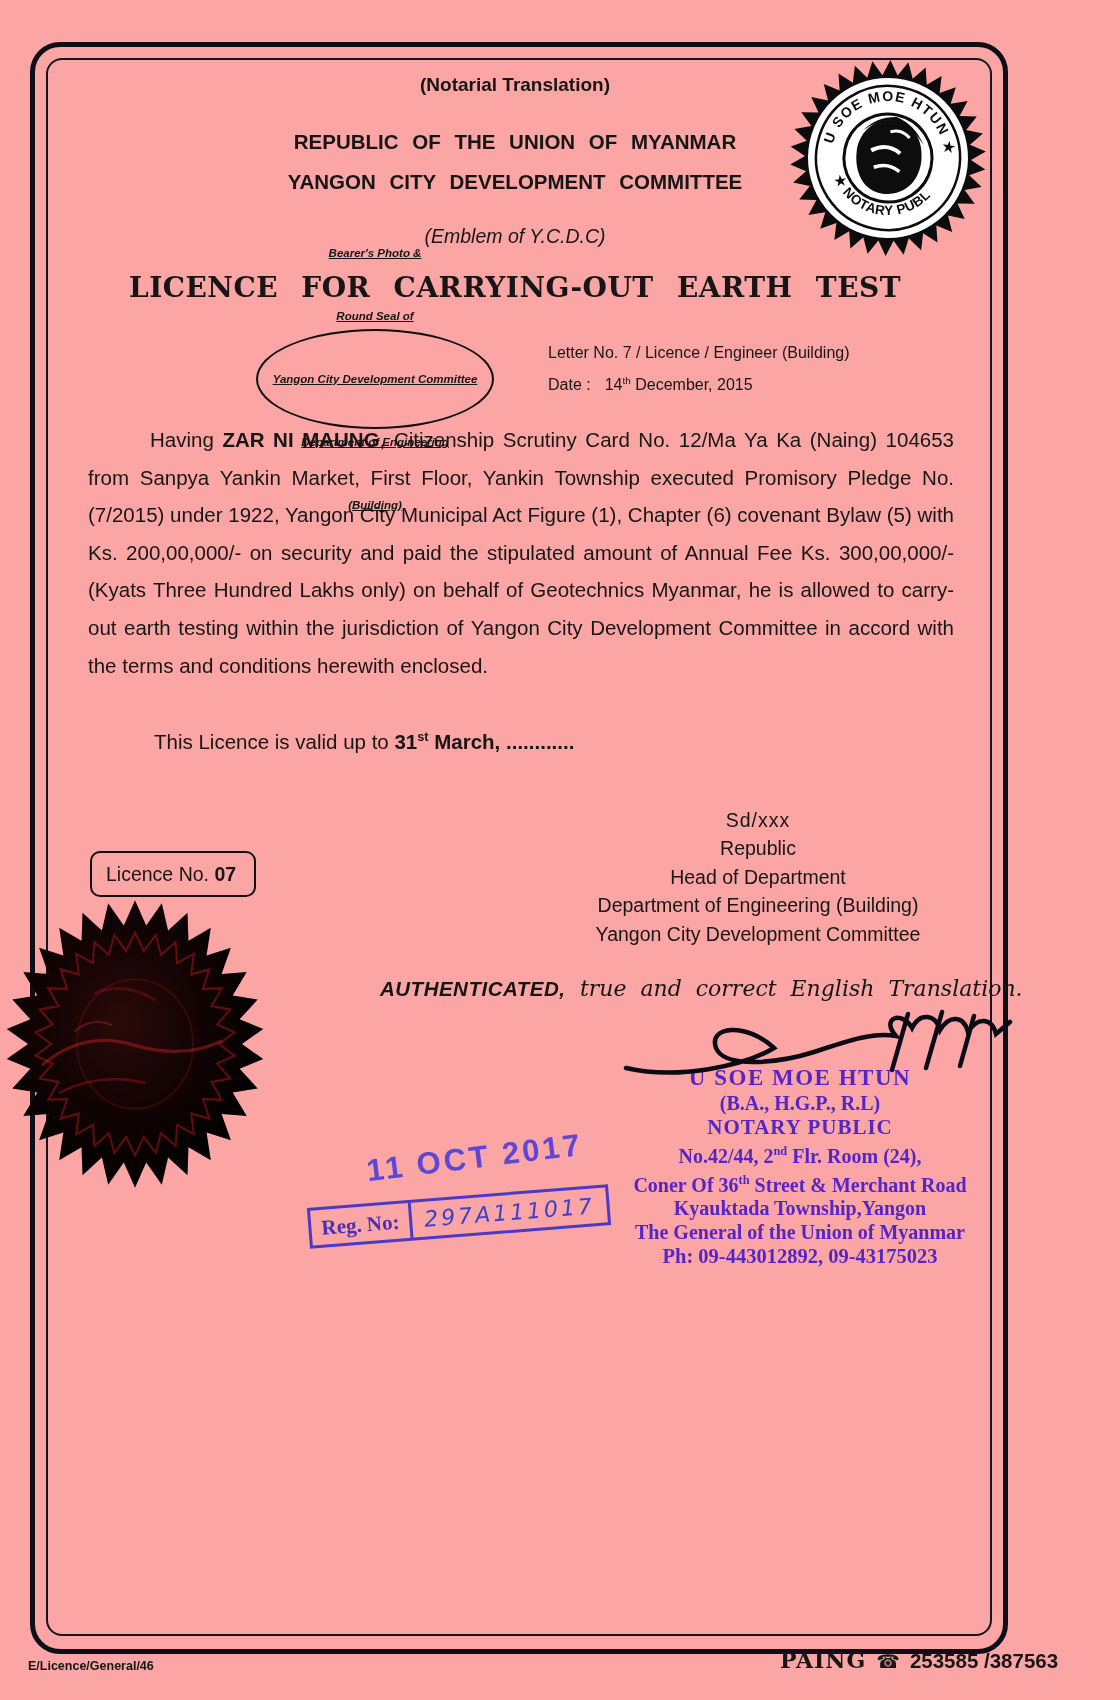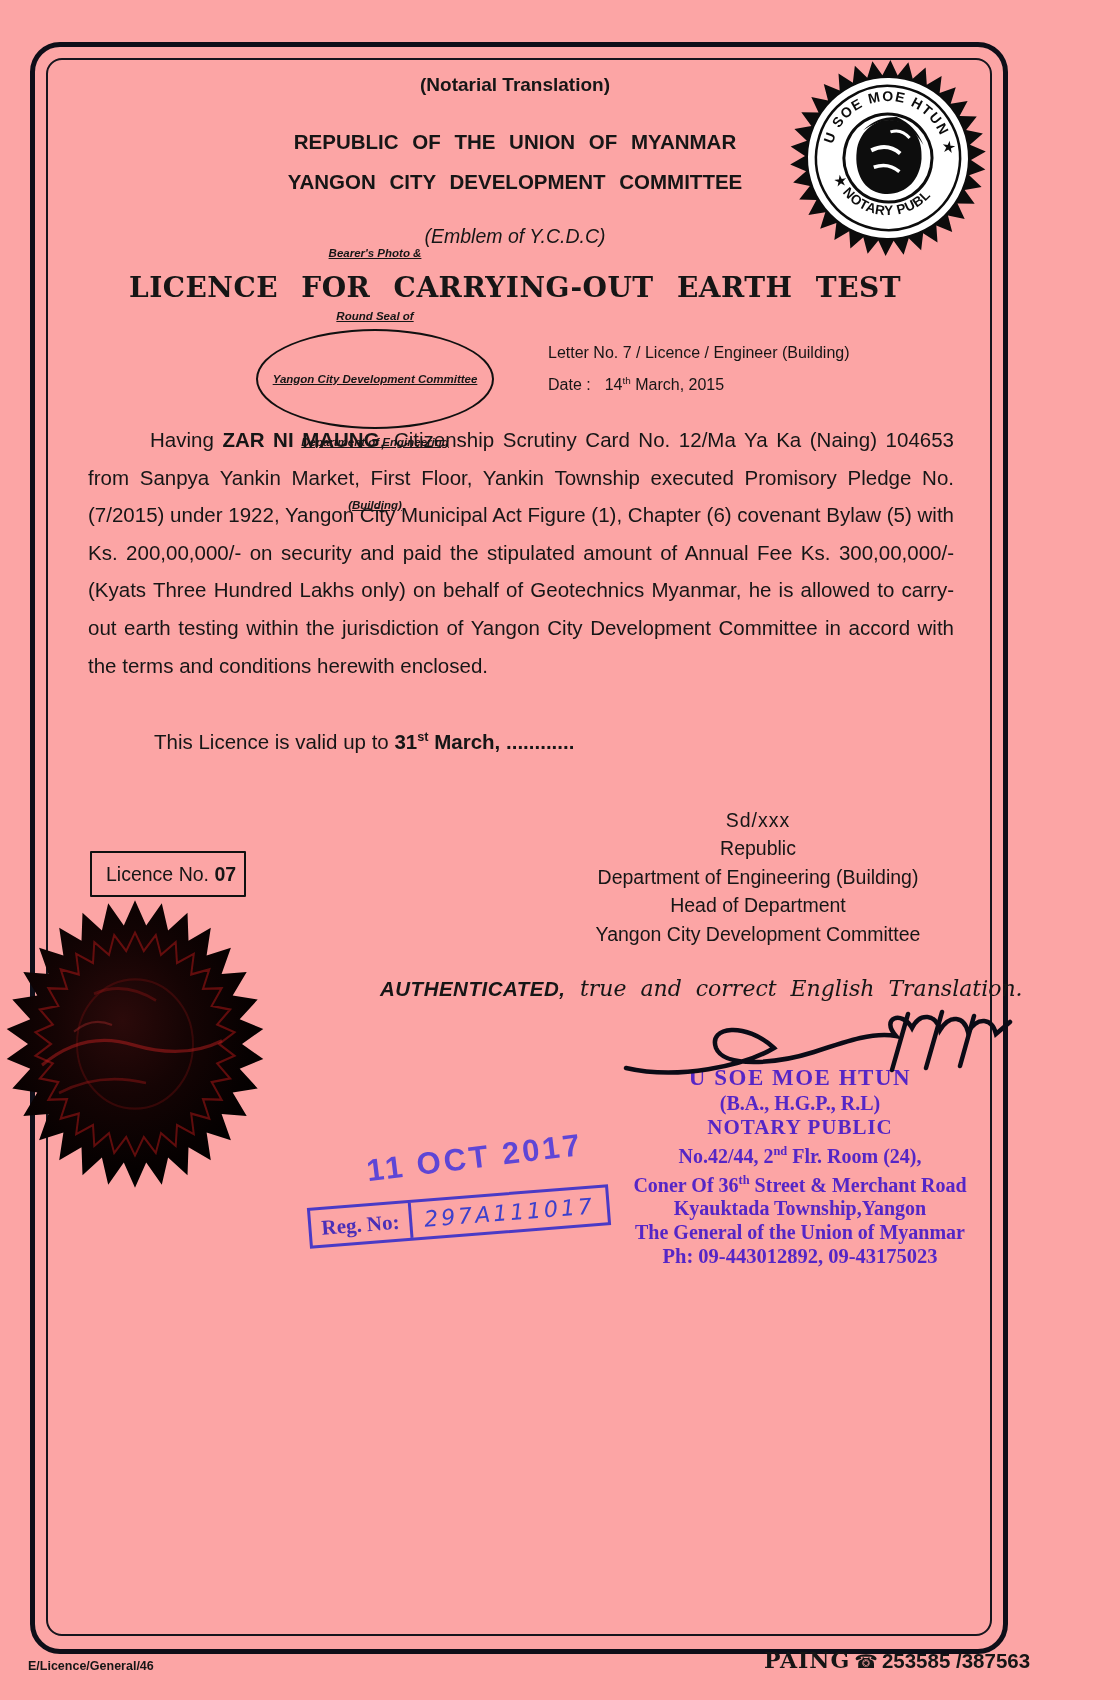--- a/index.html
+++ b/index.html
@@ -18,22 +18,22 @@
         display:flex;flex-direction:column;align-items:center;justify-content:center;
         font-size:11.5px;font-style:italic;font-weight:bold;line-height:15px;gap:48px;}
   .oval span{text-decoration:underline;white-space:nowrap;}
   .ref-block{left:548px;top:344px;font-size:16px;}
   .ref-line2{margin-top:13px;}
   .date-label{margin-right:14px;}
   sup{font-size:.62em;}
   .body-para{left:88px;top:421px;width:866px;margin:0;font-size:20.5px;line-height:37.6px;
              text-align:justify;text-indent:62px;}
   .validity{left:88px;top:729px;width:620px;margin:0;font-size:20.5px;text-indent:66px;white-space:nowrap;}
-  .licence-box{left:90px;top:851px;height:42px;border:2.5px solid #101010;border-radius:1px;
-               padding:0 8px 0 14px;font-size:19.5px;line-height:42px;white-space:nowrap;}
+  .licence-box{left:90px;top:851px;height:42px;border:2.5px solid #101010;border-radius:10px;
+               padding:0 18px 0 14px;font-size:19.5px;line-height:42px;white-space:nowrap;}
   .sig-block{left:558px;top:806px;width:400px;text-align:center;font-size:19.5px;line-height:28.4px;}
   .sig-block .sd{letter-spacing:1px;}
   .auth-line{left:368px;top:976px;white-space:nowrap;}
   .auth-lead{font-weight:bold;font-style:italic;font-size:20.5px;letter-spacing:.5px;margin-left:12px;}
   .auth-script{font-family:"DejaVu Serif",serif;font-style:italic;font-size:22px;word-spacing:7px;margin-left:10px;}
   .emboss-seal{left:4px;top:898px;z-index:5;}
   .notary-seal{left:788px;top:58px;z-index:5;}
   .signature-svg{left:618px;top:1006px;z-index:4;}
   .notary-block{left:600px;top:1064px;width:400px;text-align:center;
                 font-family:"Liberation Serif",serif;font-weight:bold;color:#5526c6;}
@@ -44,21 +44,21 @@
   .nb-phone{font-size:20.5px;line-height:25px;}
   .date-stamp{left:366px;top:1140px;font-weight:bold;font-size:31px;color:#5e46d6;
               letter-spacing:3px;transform:rotate(-7deg);white-space:nowrap;}
   .reg-stamp{left:308px;top:1196px;display:flex;align-items:stretch;border:3.5px solid #4a3ac6;
              transform:rotate(-4.5deg);}
   .reg-label{padding:6px 10px 4px;border-right:3.5px solid #4a3ac6;font-family:"Liberation Serif",serif;
              font-weight:bold;font-size:21px;color:#4a2fb8;white-space:nowrap;}
   .reg-value{padding:5px 12px 3px;font-style:italic;font-size:22px;color:#3c40cc;letter-spacing:3px;
              font-family:"DejaVu Sans",sans-serif;white-space:nowrap;}
   .footer-left{left:28px;top:1659px;font-weight:bold;font-size:12.5px;}
-  .footer-right{left:764px;top:1647px;display:flex;align-items:baseline;gap:4px;white-space:nowrap;justify-content:center;}
+  .footer-right{left:780px;top:1647px;display:flex;align-items:baseline;gap:10px;white-space:nowrap;justify-content:center;}
   .fr-name{font-family:"DejaVu Serif",serif;font-weight:bold;font-size:22px;letter-spacing:1px;}
   .fr-icon{font-size:19px;}
   .fr-phone{font-size:20.5px;font-weight:600;}
 </style>
 </head>
 <body>
 
 <div class="page">
 
   <div class="abs frame-outer"></div>
@@ -100,37 +100,37 @@
     <span>Bearer's Photo &amp;</span>
     <span>Round Seal of</span>
     <span>Yangon City Development Committee</span>
     <span>Department of Engineering</span>
     <span>(Building)</span>
   </div>
 
   <div class="abs ref-block">
     <div>Letter No. 7 / Licence / Engineer (Building)</div>
     <div class="ref-line2">
-      <span class="date-label">Date :</span><span>14</span><sup>th</sup><span> March, 2015</span>
+      <span class="date-label">Date :</span><span>14</span><sup>th</sup><span> December, 2015</span>
     </div>
   </div>
 
   <p class="abs body-para"><span>Having </span><b>ZAR NI MAUNG</b><span>, Citizenship Scrutiny Card No. 12/Ma Ya Ka (Naing) 104653 from Sanpya Yankin Market, First Floor, Yankin Township executed Promisory Pledge No. (7/2015) under 1922, Yangon City Municipal Act Figure (1), Chapter (6) covenant Bylaw (5) with Ks. 200,00,000/- on security and paid the stipulated amount of Annual Fee Ks. 300,00,000/- (Kyats Three Hundred Lakhs only) on behalf of Geotechnics Myanmar, he is allowed to carry-out earth testing within the jurisdiction of Yangon City Development Committee in accord with the terms and conditions herewith enclosed.</span></p>
 
   <p class="abs validity"><span>This Licence is valid up to </span><b><span>31</span><sup>st</sup><span> March, ............</span></b></p>
 
   <div class="abs licence-box">
     <span>Licence No. </span><b>07</b>
   </div>
 
   <div class="abs sig-block">
     <div class="sd">Sd/xxx</div>
     <div>Republic</div>
+    <div>Head of Department</div>
     <div>Department of Engineering (Building)</div>
-    <div>Head of Department</div>
     <div>Yangon City Development Committee</div>
   </div>
 
   <svg class="abs emboss-seal" width="262" height="292" viewBox="0 0 262 262" preserveAspectRatio="none">
     <defs>
       <radialGradient id="gEmboss" cx="45%" cy="42%" r="65%">
         <stop offset="0%" stop-color="#2b0a0a"></stop>
         <stop offset="40%" stop-color="#150404"></stop>
         <stop offset="78%" stop-color="#060101"></stop>
         <stop offset="100%" stop-color="#000000"></stop>

